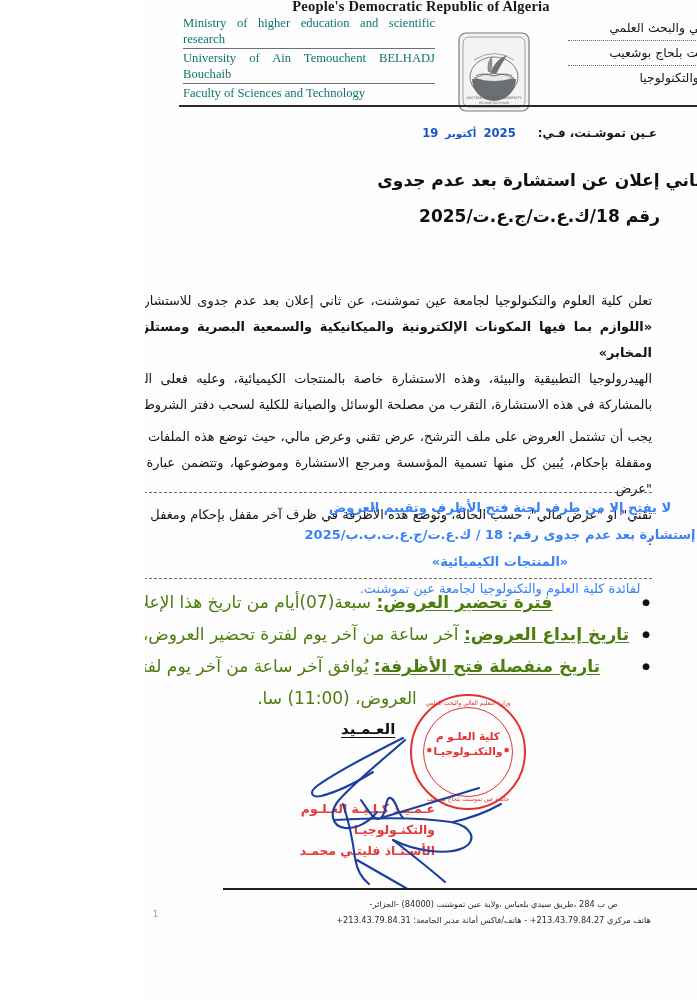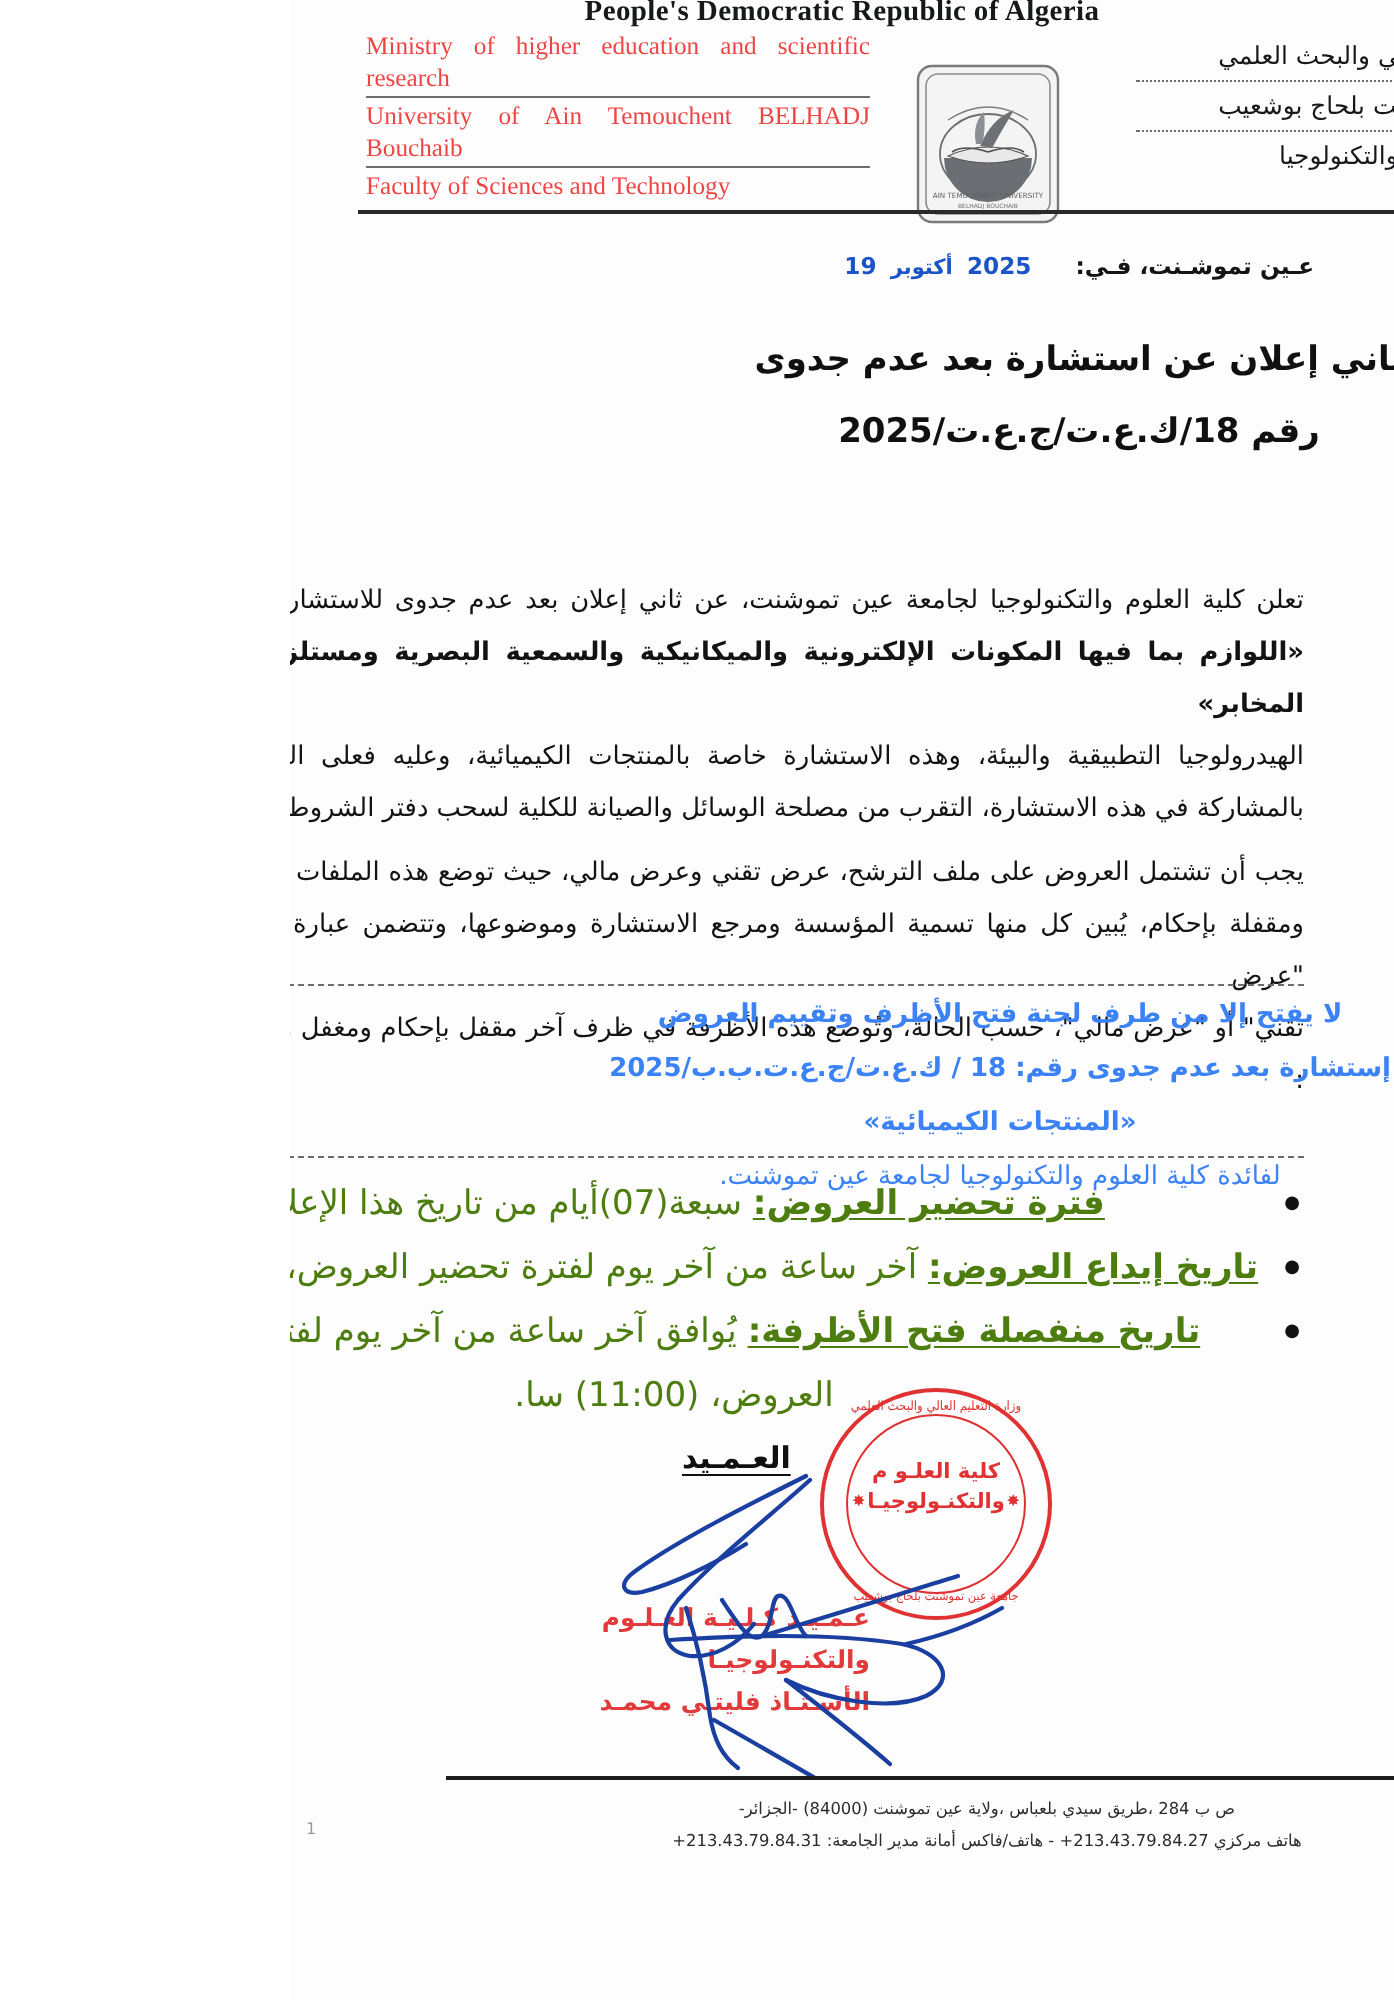--- a/index.html
+++ b/index.html
@@ -42,21 +42,21 @@
   .hdr-en {
     position: absolute;
     left: 38px;
     top: 0;
     width: 252px;
     direction: ltr;
     text-align: left;
     font-family: "Liberation Serif", "DejaVu Serif", serif;
     font-size: 12.6px;
     line-height: 15.5px;
-    color: #ef4444;
+    color: #0f766e;
   }
   .hdr-en .row { padding-bottom: 1px; }
   .hdr-en .row.b1, .hdr-en .row.b2 { border-bottom: 1px solid #6d6d6d; margin-bottom: 2px; }
   .hdr-en .just { text-align: justify; text-align-last: justify; }
 
   .hdr-ar {
     position: absolute;
     right: 12px;
     top: 0;
     width: 262px;

